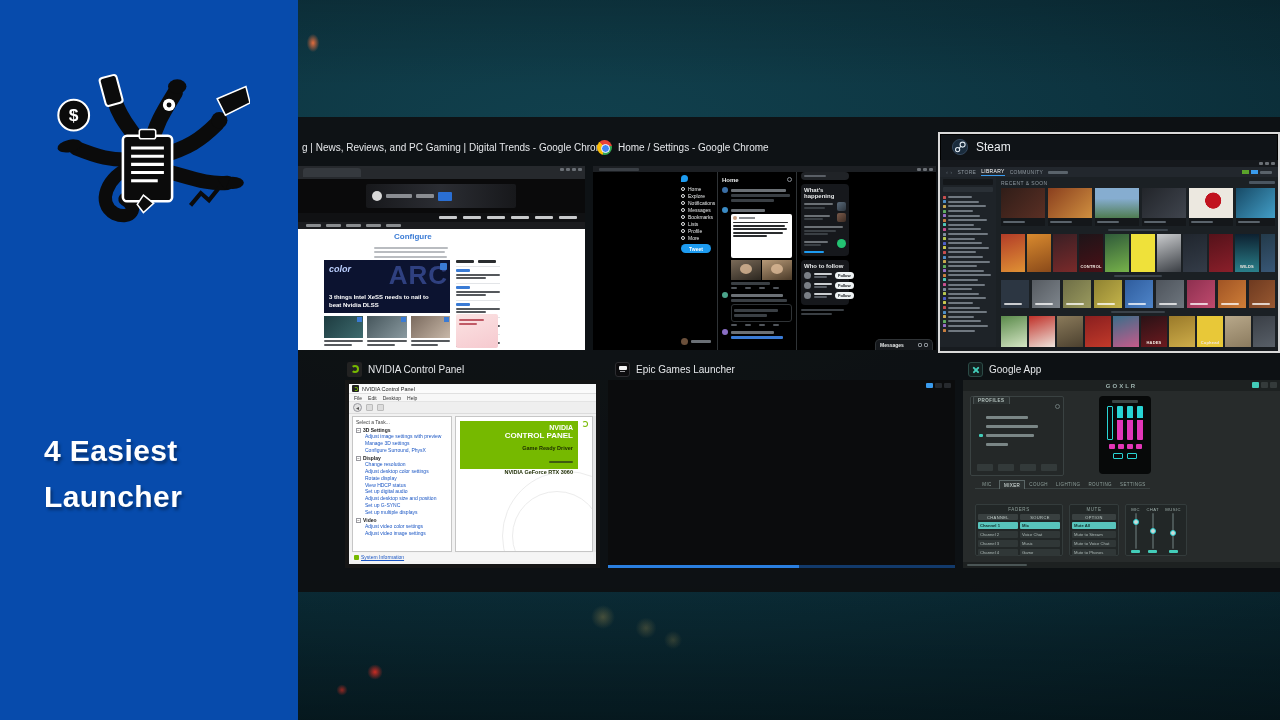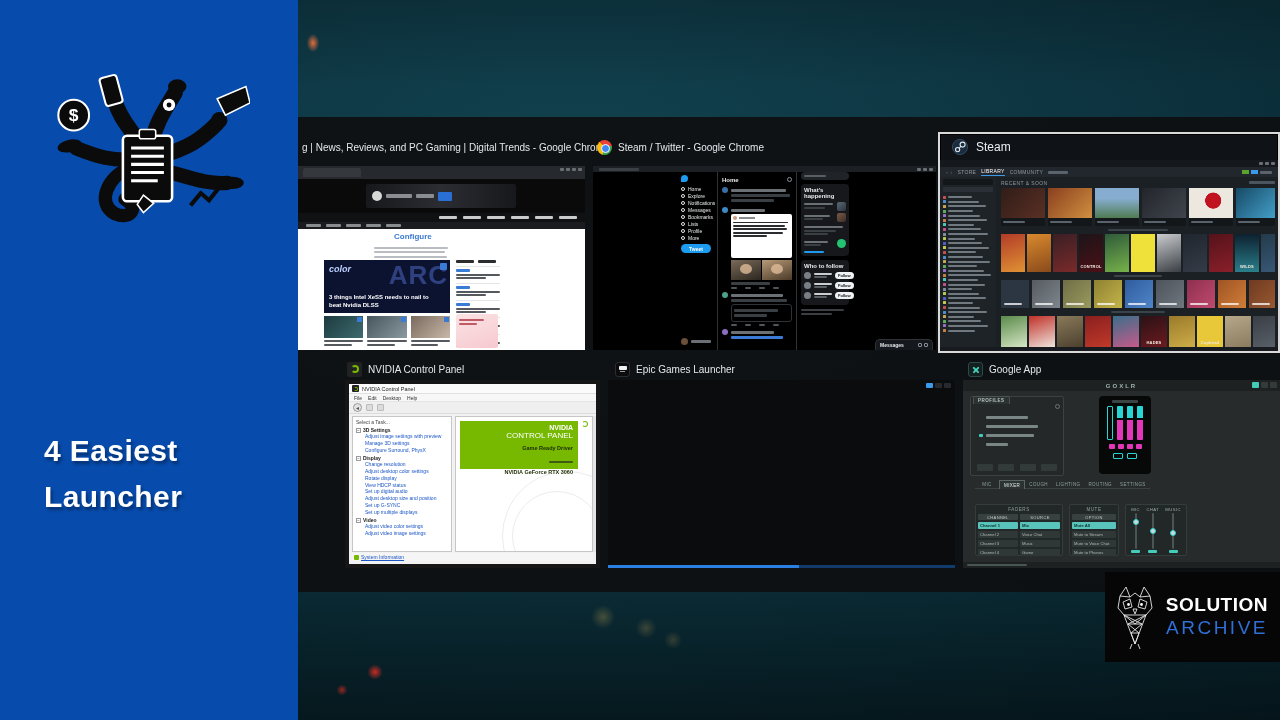--- a/index.html
+++ b/index.html
@@ -212,21 +212,21 @@
   .nv-tools .sq{width:7px;height:7px;background:#ddd;border:1px solid #bbb;border-radius:1px}
   .nv-left{position:absolute;left:3px;top:32px;width:100px;bottom:12px;background:#fff;border:1px solid #c6c6c6;
            padding:2px 3px;overflow:hidden}
   .nvroot{font-size:5px;color:#444;margin-bottom:2px}
   .nvsec{font-size:5px;color:#222;font-weight:bold;margin-top:2px;display:flex;gap:2px;align-items:center}
   .nvsec i{width:5px;height:5px;border:1px solid #9a9aa0;font-size:4px;line-height:4px;text-align:center;color:#555;font-style:normal}
   .nvlink{font-size:5px;color:#1a56c4;margin-left:9px;line-height:1.35;white-space:nowrap}
   .nv-right{position:absolute;left:106px;top:32px;right:3px;bottom:12px;background:#fff;border:1px solid #c6c6c6;overflow:hidden}
   .nv-banner{position:absolute;left:4px;top:4px;width:118px;height:48px;background:#76b900;padding:3px 5px;text-align:right}
   .nv-banner .b1{color:#fff;font-size:7px;font-weight:bold;line-height:1}
-  .nv-banner .b2{color:#fff;font-size:8px;font-weight:normal;line-height:1.2;margin-bottom:4px}
+  .nv-banner .b2{color:#fff;font-size:8px;font-weight:bold;line-height:1.2;margin-bottom:4px}
   .nv-banner .d1{color:#1c2b00;font-size:5.5px;font-weight:bold}
   .nv-banner .vb{display:inline-block;width:24px;height:2px;background:#3f5c10;border-radius:1px;margin:1.5px 0}
   .nv-banner .d2{color:#1c2b00;font-size:5.5px;font-weight:bold}
   .nv-leaf{position:absolute;right:4px;top:4px;width:6px;height:6px;border:1.5px solid #76b900;border-left-color:transparent;border-radius:50%}
   .nv-sw1,.nv-sw2{position:absolute;border:1px solid #ececec;border-radius:50%}
   .nv-sw1{width:130px;height:130px;right:-40px;bottom:-50px}
   .nv-sw2{width:90px;height:90px;right:-10px;bottom:-30px}
   .nv-foot{position:absolute;left:3px;bottom:3px;right:3px;height:8px;background:#f5f5f5;display:flex;align-items:center;gap:2px;padding:0 2px}
   .nv-foot i{width:5px;height:5px;background:#76b900;border-radius:1px}
   .nv-foot span{font-size:5px;color:#1a56c4;text-decoration:underline}
@@ -341,21 +341,21 @@
       <div>4 Easiest</div>
       <div>Launcher</div>
     </div>
   </div>
 
   <div class="ab wtitle w1t">
     <span>g | News, Reviews, and PC Gaming | Digital Trends - Google Chrome</span>
   </div>
   <div class="ab wtitle w2t">
     <span class="ic chrome"></span>
-    <span>Steam / Twitter - Google Chrome</span>
+    <span>Home / Settings - Google Chrome</span>
   </div>
 
   <div class="ab thumb t1">
     <div class="dt-chrome">
         <div class="tab"></div>
         <div class="dots">
           <i></i>
           <i></i>
           <i></i>
           <i></i>
@@ -1137,33 +1137,14 @@
             </div>
             <b></b>
           </div>
         </div>
     </div>
     <div class="gx-status">
         <b></b>
       </div>
   </div>
 
-  <div class="ab logo">
-    <svg width="44" height="66" viewBox="0 0 44 66">
-      <g stroke="#e8e8e8" stroke-width="0.9" fill="none" stroke-linejoin="round">
-        <path d="M7 12 L13 3 L17 13 M37 12 L31 3 L27 13"></path>
-        <polygon points="7,12 17,13 22,9 27,13 37,12 39,24 33,31 11,31 5,24"></polygon>
-        <polygon points="10,18 17,15 19,23 12,25"></polygon>
-        <polygon points="34,18 27,15 25,23 32,25"></polygon>
-        <polygon points="20,25 24,25 22,30"></polygon>
-        <path d="M11 31 L22 60 L33 31 M11 31 L22 40 L33 31 M15 40 L29 40 M18 49 L26 49 M11 31 L29 40 M33 31 L15 40 M15 40 L26 49 M29 40 L18 49 M18 49 L22 60 M26 49 L22 60"></path>
-        <path d="M19 60 L17 65 M25 60 L27 65"></path>
-      </g>
-      <circle cx="15.5" cy="20.5" r="1.4" fill="#ffffff"></circle>
-      <circle cx="28.5" cy="20.5" r="1.4" fill="#ffffff"></circle>
-    </svg>
-    <div class="txt">
-      <div class="l1">SOLUTION</div>
-      <div class="l2">ARCHIVE</div>
-    </div>
-  </div>
 
 </div>
 
 </body></html>

